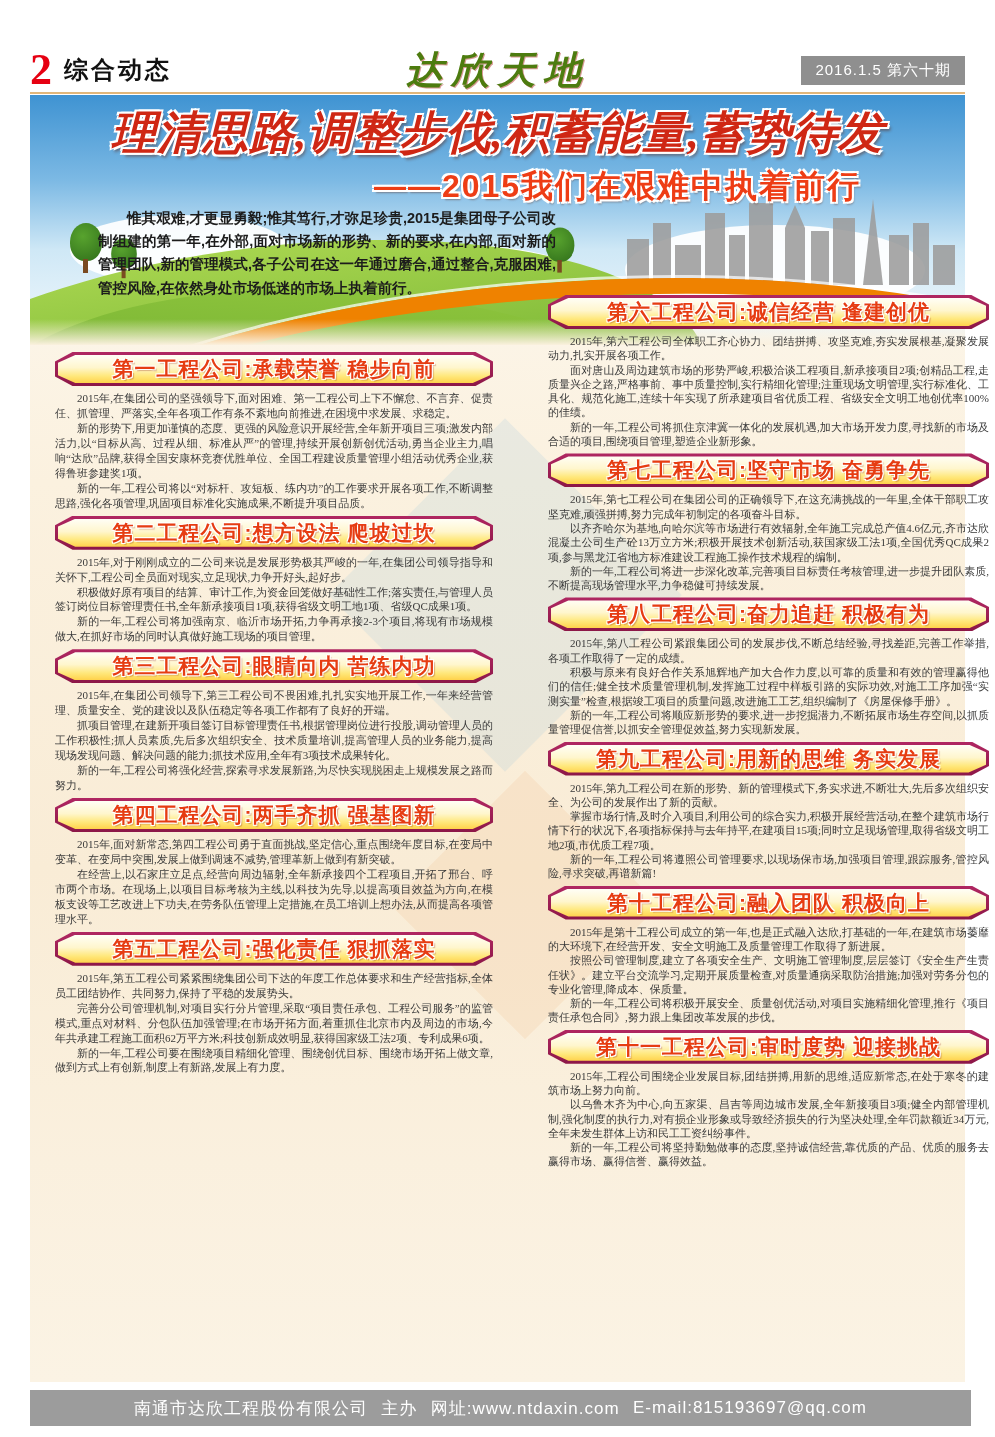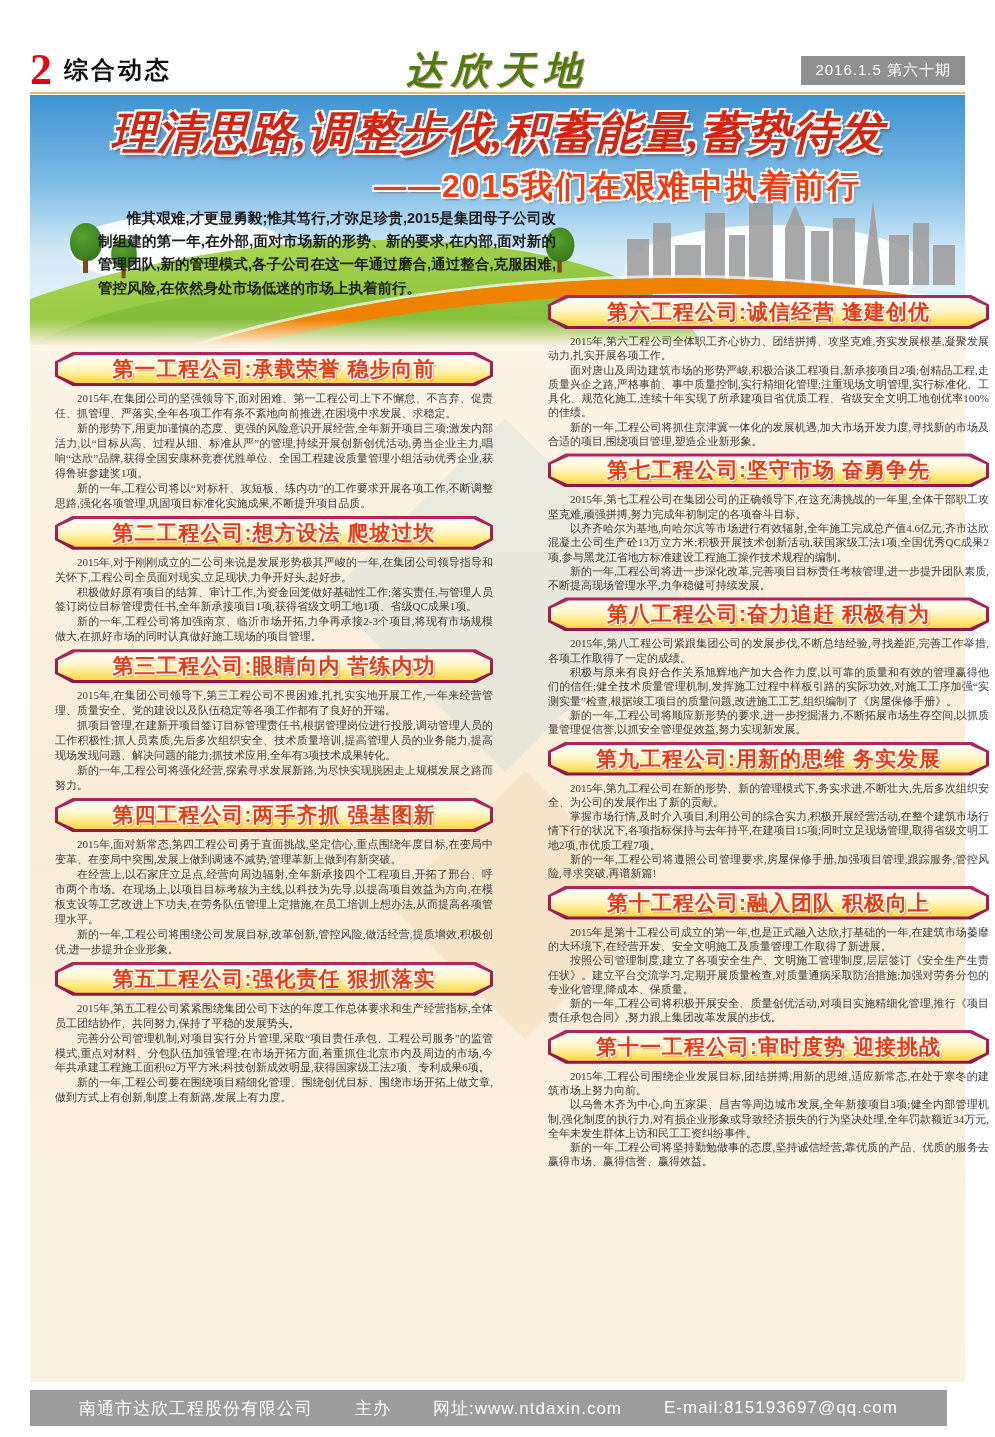--- a/index.html
+++ b/index.html
@@ -64,22 +64,22 @@
               background:linear-gradient(180deg,#fffef6 0%,#fff6cd 45%,#ffe87c 75%,#ffd24b 100%);
               height:28px;display:flex;align-items:center;justify-content:center;}
   .sec-title{font-size:21px;font-weight:bold;color:#e63c12;letter-spacing:1px;white-space:nowrap;
              text-shadow:-1px -1px 0 #fff,1px -1px 0 #fff,-1px 1px 0 #fff,1px 1px 0 #fff,2px 2px 1px rgba(140,30,20,.3);}
   .para{margin:0;text-indent:2em;text-align:justify;color:#3a3a3a;
         font-family:"Liberation Serif",serif;}
   #col-left .para{font-size:11px;line-height:1.36;}
   #col-right .para{font-size:11px;line-height:1.3;}
 
   
-  .ftr{position:absolute;left:30px;right:48px;bottom:11px;height:36px;background:#9c9c9c;z-index:6;
-       display:flex;align-items:center;justify-content:space-between;padding:0 49px;box-sizing:border-box;
+  .ftr{position:absolute;left:30px;right:24px;bottom:11px;height:36px;background:#9c9c9c;z-index:6;
+       display:flex;align-items:center;justify-content:space-between;padding:0 104px;box-sizing:border-box;
        color:#fff;font-size:17px;letter-spacing:1px;}
 </style>
 </head>
 <body>
 
 <div class="page">
 
   <div class="hdr">
     <span class="hdr-num">2</span>
     <span class="hdr-col">综合动态</span>
@@ -165,21 +165,20 @@
 
     <div class="sec">
       <div class="sec-banner">
         <div class="sec-banner-in">
           <span class="sec-title banner-text">第四工程公司:两手齐抓 强基图新</span>
         </div>
       </div>
       <div class="section-body">
           <p class="para">2015年,面对新常态,第四工程公司勇于直面挑战,坚定信心,重点围绕年度目标,在变局中变革、在变局中突围,发展上做到调速不减势,管理革新上做到有新突破。</p>
           <p class="para">在经营上,以石家庄立足点,经营向周边辐射,全年新承接四个工程项目,开拓了邢台、呼市两个市场。在现场上,以项目目标考核为主线,以科技为先导,以提高项目效益为方向,在模板支设等工艺改进上下功夫,在劳务队伍管理上定措施,在员工培训上想办法,从而提高各项管理水平。</p>
-          <p class="para">新的一年,工程公司将围绕公司发展目标,改革创新,管控风险,做活经营,提质增效,积极创优,进一步提升企业形象。</p>
         </div>
     </div>
 
     <div class="sec">
       <div class="sec-banner">
         <div class="sec-banner-in">
           <span class="sec-title banner-text">第五工程公司:强化责任 狠抓落实</span>
         </div>
       </div>
       <div class="section-body">
@@ -231,21 +230,21 @@
 
     <div class="sec">
       <div class="sec-banner">
         <div class="sec-banner-in">
           <span class="sec-title banner-text">第九工程公司:用新的思维 务实发展</span>
         </div>
       </div>
       <div class="section-body">
           <p class="para">2015年,第九工程公司在新的形势、新的管理模式下,务实求进,不断壮大,先后多次组织安全、为公司的发展作出了新的贡献。</p>
           <p class="para">掌握市场行情,及时介入项目,利用公司的综合实力,积极开展经营活动,在整个建筑市场行情下行的状况下,各项指标保持与去年持平,在建项目15项;同时立足现场管理,取得省级文明工地2项,市优质工程7项。</p>
-          <p class="para">新的一年,工程公司将遵照公司管理要求,房屋保修手册,加强项目管理,跟踪服务,管控风险,寻求突破,再谱新篇!</p>
+          <p class="para">新的一年,工程公司将遵照公司管理要求,以现场保市场,加强项目管理,跟踪服务,管控风险,寻求突破,再谱新篇!</p>
         </div>
     </div>
 
     <div class="sec">
       <div class="sec-banner">
         <div class="sec-banner-in">
           <span class="sec-title banner-text">第十工程公司:融入团队 积极向上</span>
         </div>
       </div>
       <div class="section-body">

